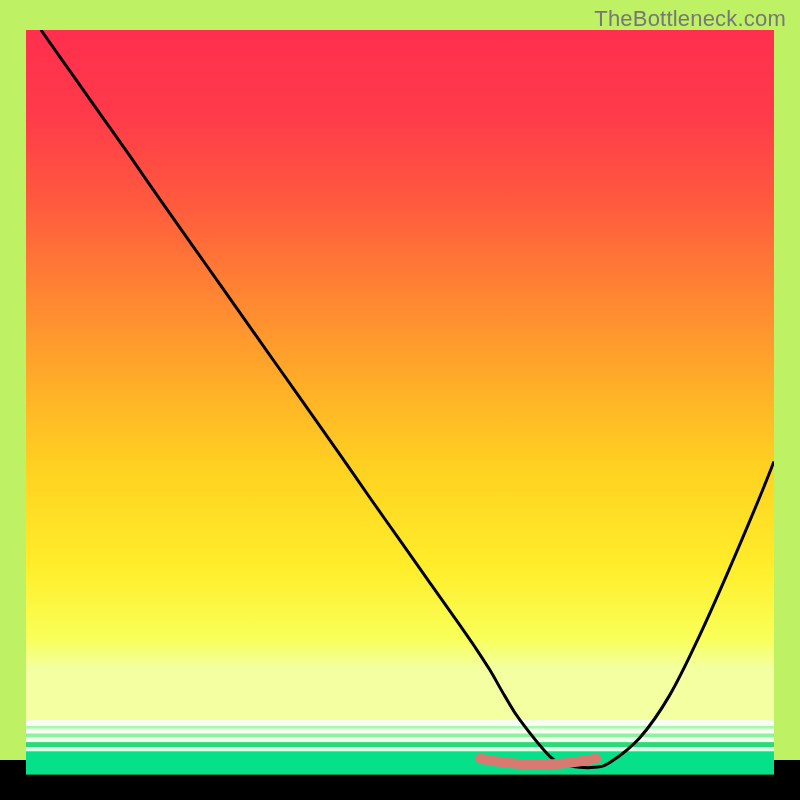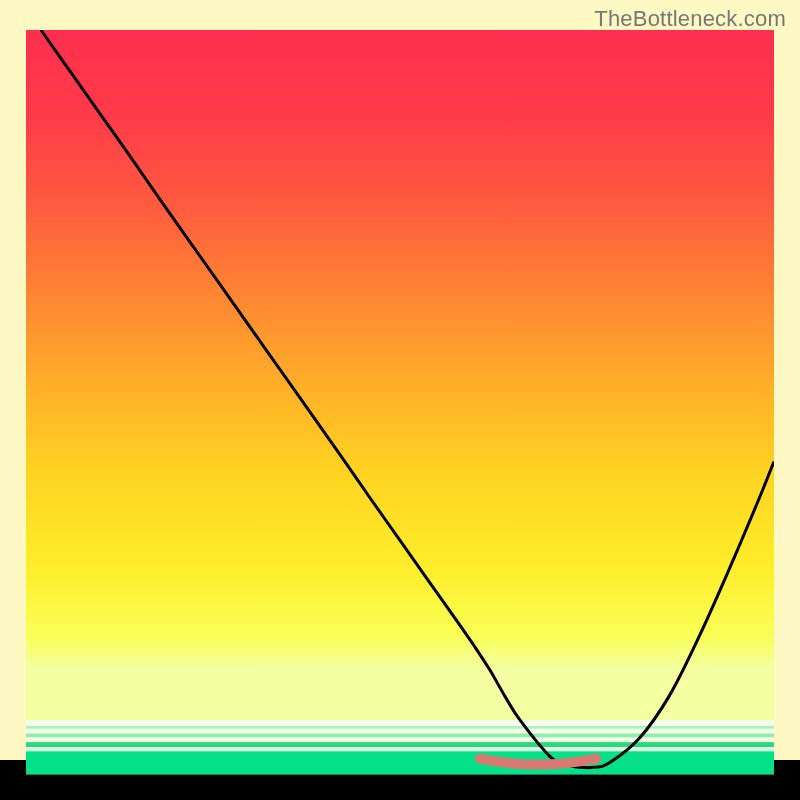--- a/index.html
+++ b/index.html
@@ -7,21 +7,21 @@
     padding: 0;
     width: 800px;
     height: 800px;
     background: #000;
     overflow: hidden;
   }
   .frame {
     position: relative;
     width: 800px;
     height: 760px;
-    background: #fef9c3;
+    background: #bef264;
   }
   .watermark {
     position: absolute;
     top: 6px;
     right: 14px;
     font-family: Arial, Helvetica, sans-serif;
     font-size: 22px;
     color: #777;
     letter-spacing: 0.2px;
     z-index: 10;

